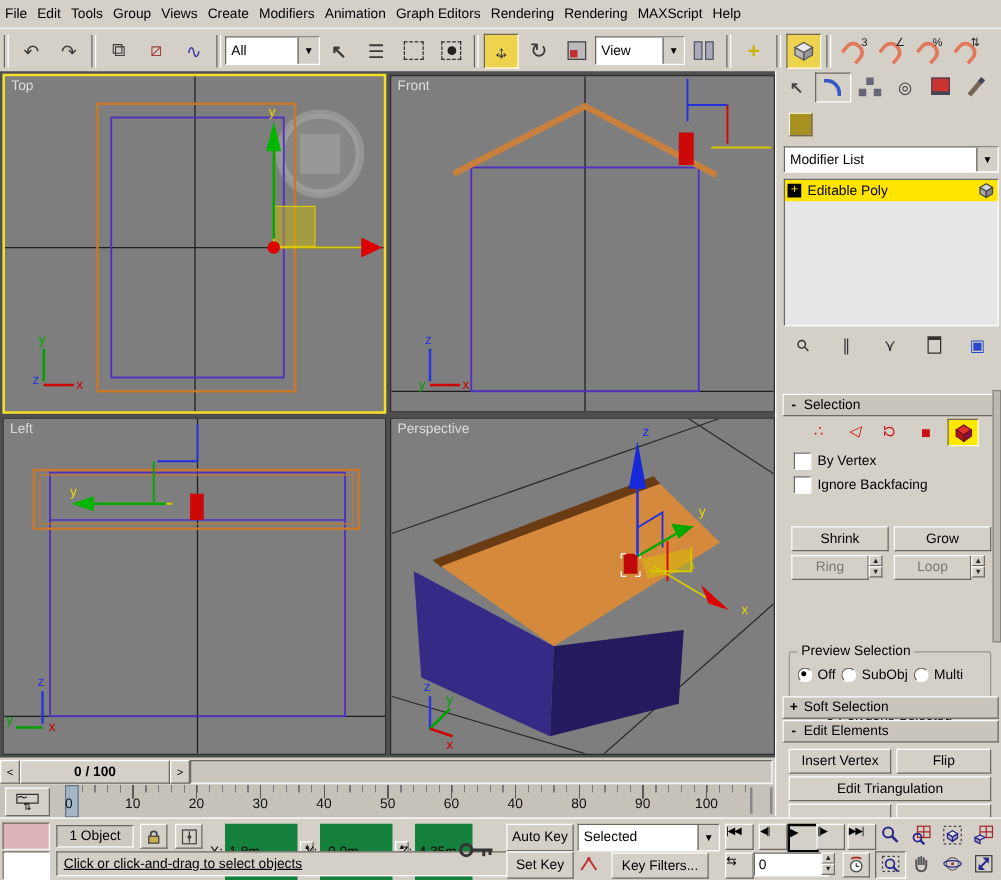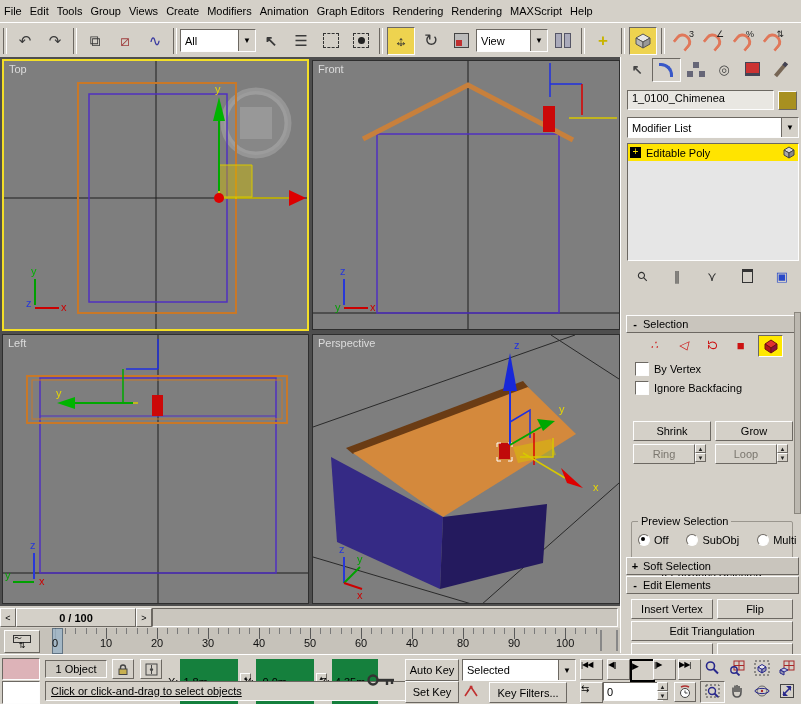--- a/index.html
+++ b/index.html
@@ -88,21 +88,21 @@
   .chk{width:12px;height:12px;background:#fff;border:1px solid;border-color:#6c6862 #fdfdfd #fdfdfd #6c6862;}
   .chk.dis{background:#d4d0c8;}
   .dis-text{color:#7a766e;}
   .cmd-btn{position:absolute;height:18px;display:flex;align-items:center;justify-content:center;}
   .spin{width:11px;height:18px;display:inline-flex;flex-direction:column;}
   .spin b{flex:1;border:1px solid;border-color:#fdfdfd #6c6862 #6c6862 #fdfdfd;background:#d4d0c8;
      font-size:6px;line-height:6px;display:flex;align-items:center;justify-content:center;color:#222;}
   #preview-group{position:absolute;left:10px;top:464px;width:160px;height:38px;
      border:1px solid #9a968e;border-radius:2px;}
   #preview-legend{position:absolute;left:6px;top:-7px;background:#d4d0c8;padding:0 3px;}
-  .radio-row{position:absolute;left:6px;top:12px;display:flex;gap:18px;align-items:center;}
+  .radio-row{position:absolute;left:6px;top:12px;display:flex;gap:5px;align-items:center;}
   .radio{width:10px;height:10px;border-radius:50%;background:#fff;
      border:1px solid;border-color:#6c6862 #fdfdfd #fdfdfd #6c6862;position:relative;}
   .radio.on::after{content:"";position:absolute;left:2px;top:2px;width:4px;height:4px;
      border-radius:50%;background:#000;}
   #polycount{position:absolute;left:0;top:510px;width:181px;text-align:center;}
   #cmd-scroll{position:absolute;right:1px;top:255px;width:5px;height:200px;
      background:#bcb8b0;border:1px solid #8a867e;}
   
   #statusbar{position:absolute;left:0;top:654px;width:801px;height:50px;background:#d4d0c8;
      border-top:1px solid #fff;}
@@ -416,21 +416,20 @@
         </div>
       <div class="cmd-tab">
           <span style="width:13px;height:10px;border:1px solid #445;background:#c33;display:inline-block;border-bottom:3px solid #445"></span>
         </div>
       <div class="cmd-tab">
           <span style="width:4px;height:13px;background:#765;border-top:4px solid #445;display:inline-block;transform:rotate(40deg)"></span>
         </div>
     </div>
 
     <div id="objname-row">
-      <div id="objname" class="sunken">1_0100_Chimenea</div>
       <div id="objcolor" class="raised"></div>
     </div>
 
     <div id="modlist" class="dd">
       <span class="dd-val">Modifier List</span>
       <span class="dd-btn">▼</span>
     </div>
 
     <div id="stackbox" class="sunken">
       <div id="stack-row">

